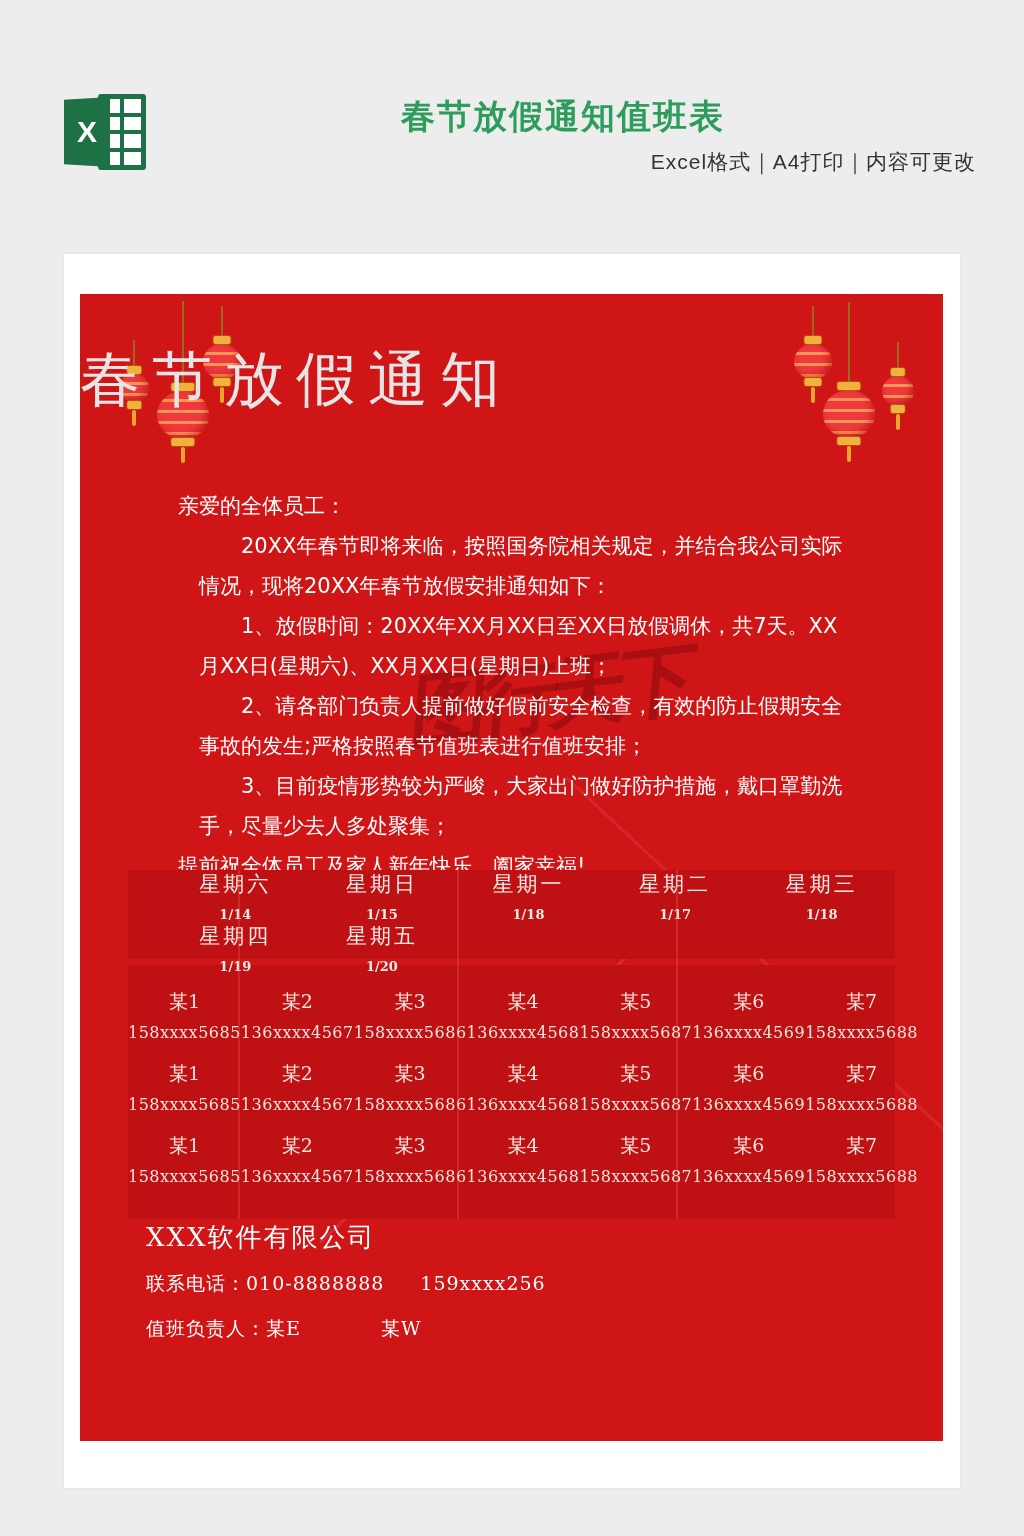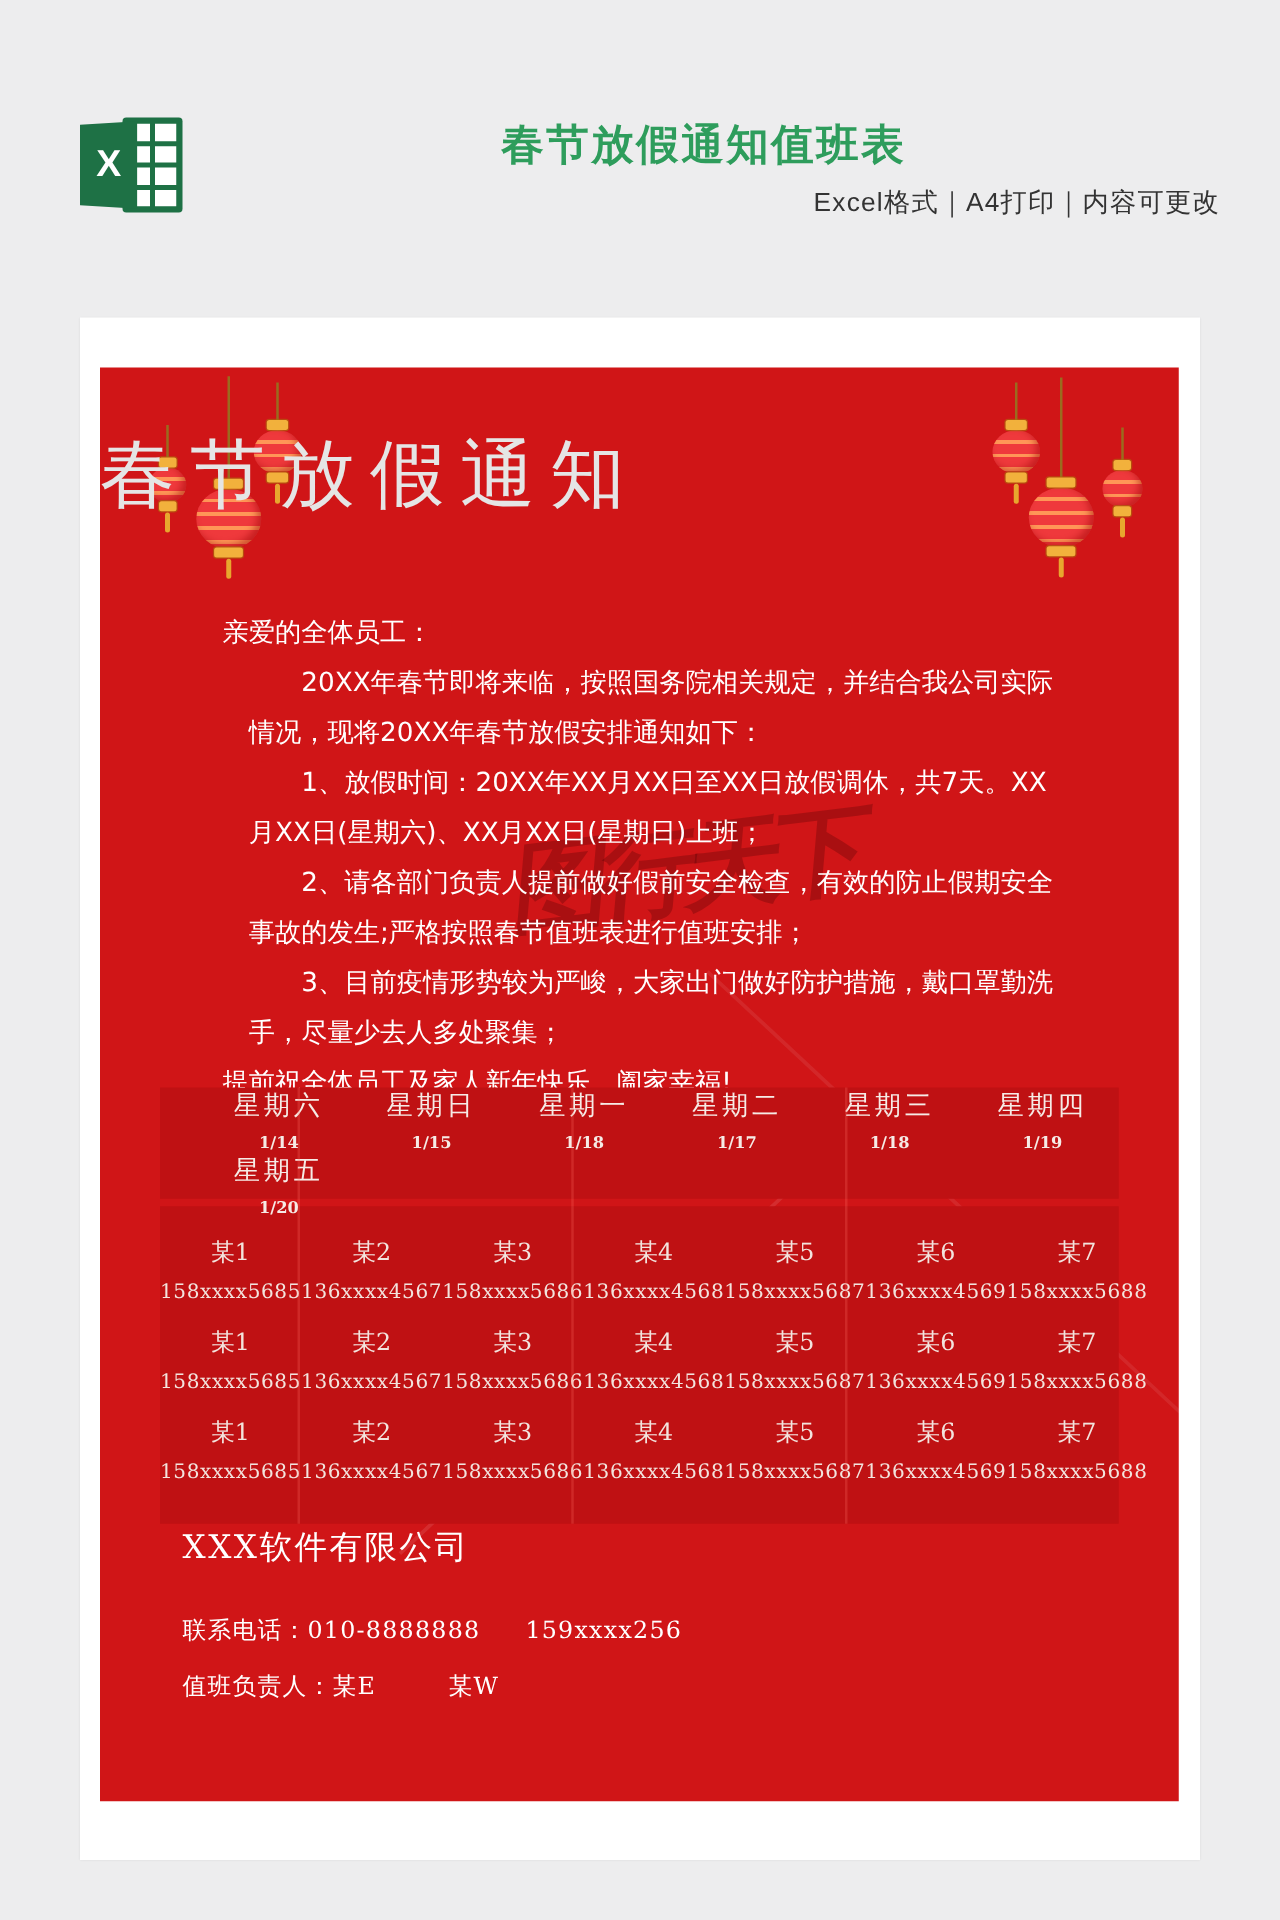--- a/index.html
+++ b/index.html
@@ -92,39 +92,39 @@
   .notice p{margin:0;}
   .notice p.indent{text-indent:2em;margin-left:21px;}
   
   .duty-table{position:absolute;left:48px;right:48px;top:576px;}
   .duty-table .sep{position:absolute;top:0;bottom:0;width:2px;background:rgba(255,110,100,.25);}
   .duty-table .sep.s1{left:14.28%;}
   .duty-table .sep.s2{left:42.86%;}
   .duty-table .sep.s3{left:71.43%;}
   .thead{
     height:89px;background:var(--table-red);
-    display:grid;grid-template-columns:repeat(6,1fr);padding-left:34px;
+    display:grid;grid-template-columns:repeat(5,1fr);padding-left:34px;
   }
   .hcell{display:flex;flex-direction:column;align-items:center;justify-content:center;gap:9px;
     color:#f6ebe6;font-family:"DejaVu Serif","Liberation Serif",serif;}
   .hcell .day{font-size:21px;letter-spacing:3px;}
   .hcell .date{font-size:13px;font-weight:bold;}
   .tbody{margin-top:6px;background:var(--table-red);padding:14px 0 24px;text-align:center;}
   .trow{display:grid;grid-template-columns:repeat(7,1fr);height:72px;}
   .bcell{display:flex;flex-direction:column;align-items:center;justify-content:center;gap:8px;
     color:#f3e4de;font-family:"DejaVu Serif","Liberation Serif",serif;}
   .bcell .name{font-size:19px;}
   .bcell .phone{font-size:16px;letter-spacing:.5px;}
   
   .poster-footer{position:absolute;left:66px;top:926px;color:#ffffff;
     font-family:"DejaVu Serif","Liberation Serif",serif;}
-  .poster-footer .company{font-size:26px;letter-spacing:2px;margin-bottom:36px;}
+  .poster-footer .company{font-size:26px;letter-spacing:2px;margin-bottom:16px;}
   .poster-footer .fline{font-size:19px;margin-bottom:19px;letter-spacing:1px;}
   .poster-footer .fline .gap1{margin-left:36px;}
-  .poster-footer .fline .gap2{margin-left:58px;}
+  .poster-footer .fline .gap2{margin-left:80px;}
 </style>
 </head>
 <body>
 
 <div class="excel-icon">
   <div class="sheet">
     <i></i>
       <i></i>
       <i></i>
       <i></i>

